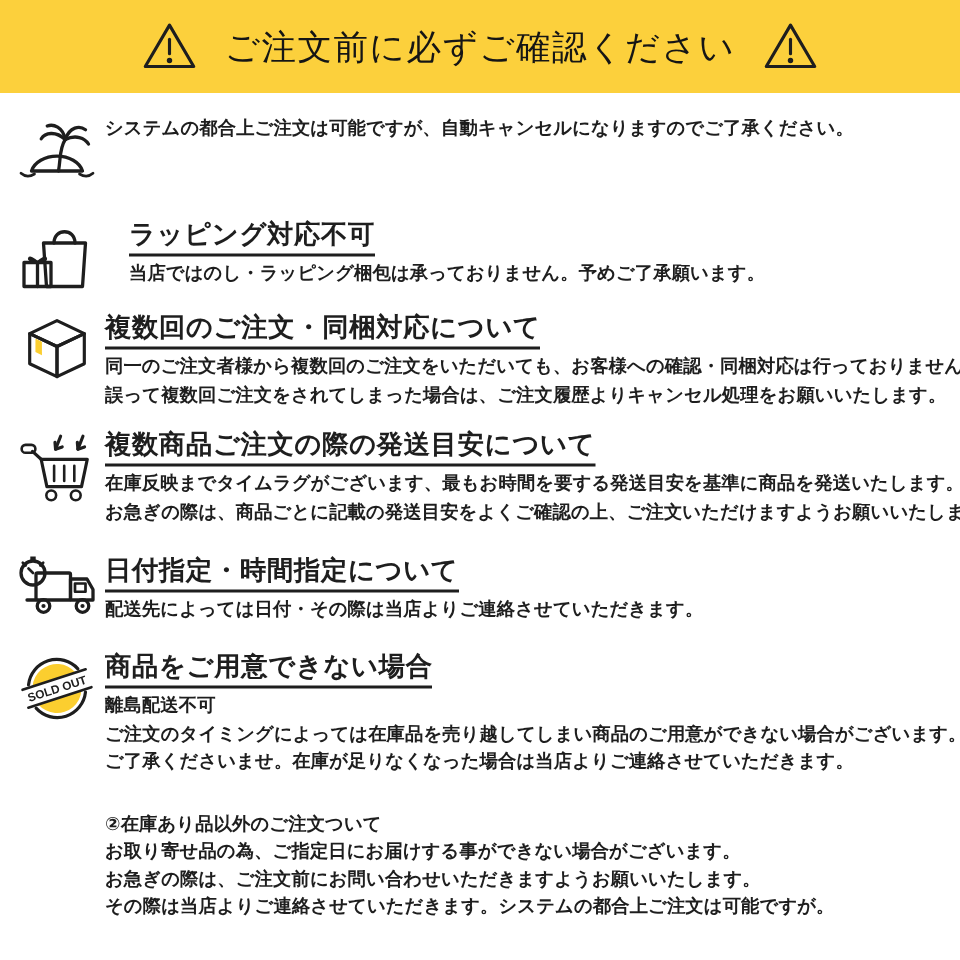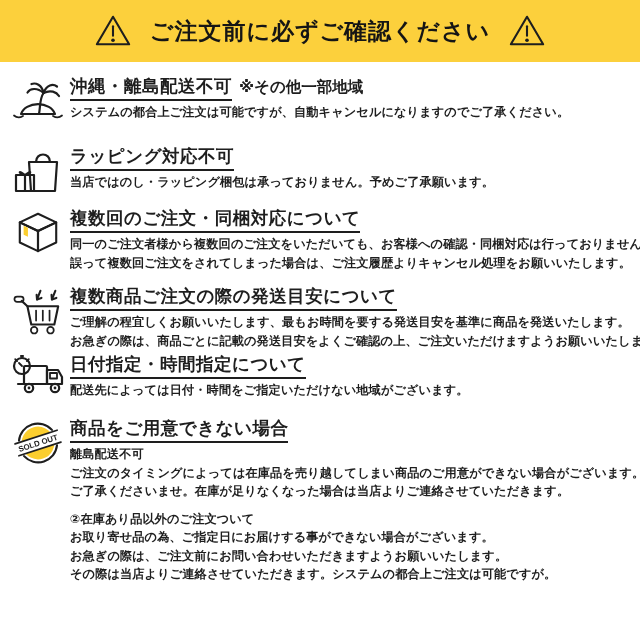--- a/index.html
+++ b/index.html
@@ -1,34 +1,34 @@
 <!DOCTYPE html>
 <html><head>
 <meta charset="utf-8">
 <style>
   * { margin:0; padding:0; box-sizing:border-box; }
   html,body { width:640px; height:640px; overflow:hidden; background:#ffffff;
     font-family:"Liberation Sans","DejaVu Sans",sans-serif; color:#1e1e1e; }
   .banner { height:62px; background:#fcd03c; display:flex; align-items:center;
     justify-content:center; gap:18px; }
-  .banner-title { font-size:23px; font-weight:700; letter-spacing:1px; color:#151515; }
+  .banner-title { font-size:23px; font-weight:400; letter-spacing:1px; color:#151515; }
   .warn-svg { display:block; }
   .content { padding:0 8px 0 6px; }
   .section { display:flex; align-items:flex-start; }
-  .s1 { margin-top:12px; } .s2 { margin-top:20px; } .s3 { margin-top:12px; }
-  .s4 { margin-top:12px; } .s5 { margin-top:2px; } .s6 { margin-top:16px; }
+  .s1 { margin-top:12px; } .s2 { margin-top:20px;gap:16px; } .s3 { margin-top:12px; }
+  .s4 { margin-top:12px; } .s5 { margin-top:18px; } .s6 { margin-top:16px; }
   .icon-col { width:64px; flex:0 0 64px; display:flex; justify-content:center; padding-top:2px; }
   .text-col { flex:1; min-width:0; }
   .title-row { line-height:24px; white-space:nowrap; }
   .sec-title { font-size:17.5px; font-weight:800; letter-spacing:0.5px;
     border-bottom:2px solid #1e1e1e; padding-bottom:1px; display:inline-block; }
   .sec-suffix { font-size:15.5px; font-weight:800; margin-left:7px; }
   .line { font-size:12.2px; font-weight:700; line-height:18.5px; white-space:nowrap;
     letter-spacing:0.1px; }
-  .gap { margin-top:9px; }
+  .gap { margin-top:23px; }
   .body-block { margin-top:2px; }
   svg .yellow { fill:#fbce2f; }
   svg .wh { fill:#ffffff; }
   svg .ln { fill:none; stroke:#1e1e1e; stroke-width:2.2; stroke-linecap:round; stroke-linejoin:round; }
   svg .thin { stroke-width:1.8; }
 </style>
 </head>
 <body>
 
 <div class="banner">
@@ -54,23 +54,20 @@
         <path class="ln thin" d="M2 39.5 q4 3.5 9 0.5"></path>
         <path class="ln thin" d="M41 40 q5 3 9 -0.5"></path>
         <path class="ln" d="M27 38 C28.5 30 27.5 23 31.5 17"></path>
         <path class="ln" d="M31.5 17 C25 11 18 12.5 15.5 16.5"></path>
         <path class="ln" d="M31.5 17 C30 8.5 23.5 6.5 19.5 8"></path>
         <path class="ln" d="M31.5 17 C34.5 8.5 41 7.5 45 10.5"></path>
         <path class="ln" d="M31.5 17 C38.5 13.5 44.5 16 47 20"></path>
       </svg>
     </div>
     <div class="text-col">
-      <div class="title-row">
-        <span class="sec-title">沖縄・離島配送不可</span><span class="sec-suffix">※その他一部地域</span>
-      </div>
       <div class="body-block">
         <div class="line">システムの都合上ご注文は可能ですが、自動キャンセルになりますのでご了承ください。</div>
       </div>
     </div>
   </div>
 
   <div class="section s2">
     <div class="icon-col">
       <svg width="52" height="48" viewBox="0 0 52 48">
         <path class="wh ln" d="M17 16 H45 L43 45 H19 Z"></path>
@@ -125,21 +122,21 @@
         <rect class="yellow ln thin" x="1.5" y="11" width="9.5" height="5.5" rx="2.7"></rect>
         <circle class="yellow ln thin" cx="22" cy="46" r="3.4"></circle>
         <circle class="yellow ln thin" cx="39" cy="46" r="3.4"></circle>
       </svg>
     </div>
     <div class="text-col">
       <div class="title-row">
         <span class="sec-title">複数商品ご注文の際の発送目安について</span>
       </div>
       <div class="body-block">
-        <div class="line">ご理解の程宜しくお願いいたします、最もお時間を要する発送目安を基準に商品を発送いたします。</div>
+        <div class="line">在庫反映までタイムラグがございます、最もお時間を要する発送目安を基準に商品を発送いたします。</div>
         <div class="line">お急ぎの際は、商品ごとに記載の発送目安をよくご確認の上、ご注文いただけますようお願いいたします。</div>
       </div>
     </div>
   </div>
 
   <div class="section s5">
     <div class="icon-col">
       <svg width="54" height="46" viewBox="0 0 54 46">
         <rect class="yellow ln" x="13" y="12" width="23" height="18" rx="1"></rect>
         <path class="wh ln" d="M36 16 H47 L51 23 V30 H36 Z"></path>
@@ -154,21 +151,21 @@
         <rect x="9.2" y="1" width="3.6" height="2.6" fill="#1e1e1e"></rect>
         <line class="ln thin" x1="4.2" y1="5.2" x2="6.1" y2="7.1"></line>
         <line class="ln thin" x1="17.8" y1="5.2" x2="15.9" y2="7.1"></line>
       </svg>
     </div>
     <div class="text-col">
       <div class="title-row">
         <span class="sec-title">日付指定・時間指定について</span>
       </div>
       <div class="body-block">
-        <div class="line">配送先によっては日付・時間をご指定いただけない地域がございます。</div>
+        <div class="line">配送先によっては日付・その際は当店よりご連絡させていただきます。</div>
       </div>
     </div>
   </div>
 
   <div class="section s6">
     <div class="icon-col">
       <svg width="52" height="50" viewBox="0 0 52 52">
         <g transform="rotate(-18 26 26)">
           <circle class="yellow" cx="26" cy="26" r="17"></circle>
           <rect x="1" y="19.5" width="50" height="13" fill="#ffffff"></rect>

